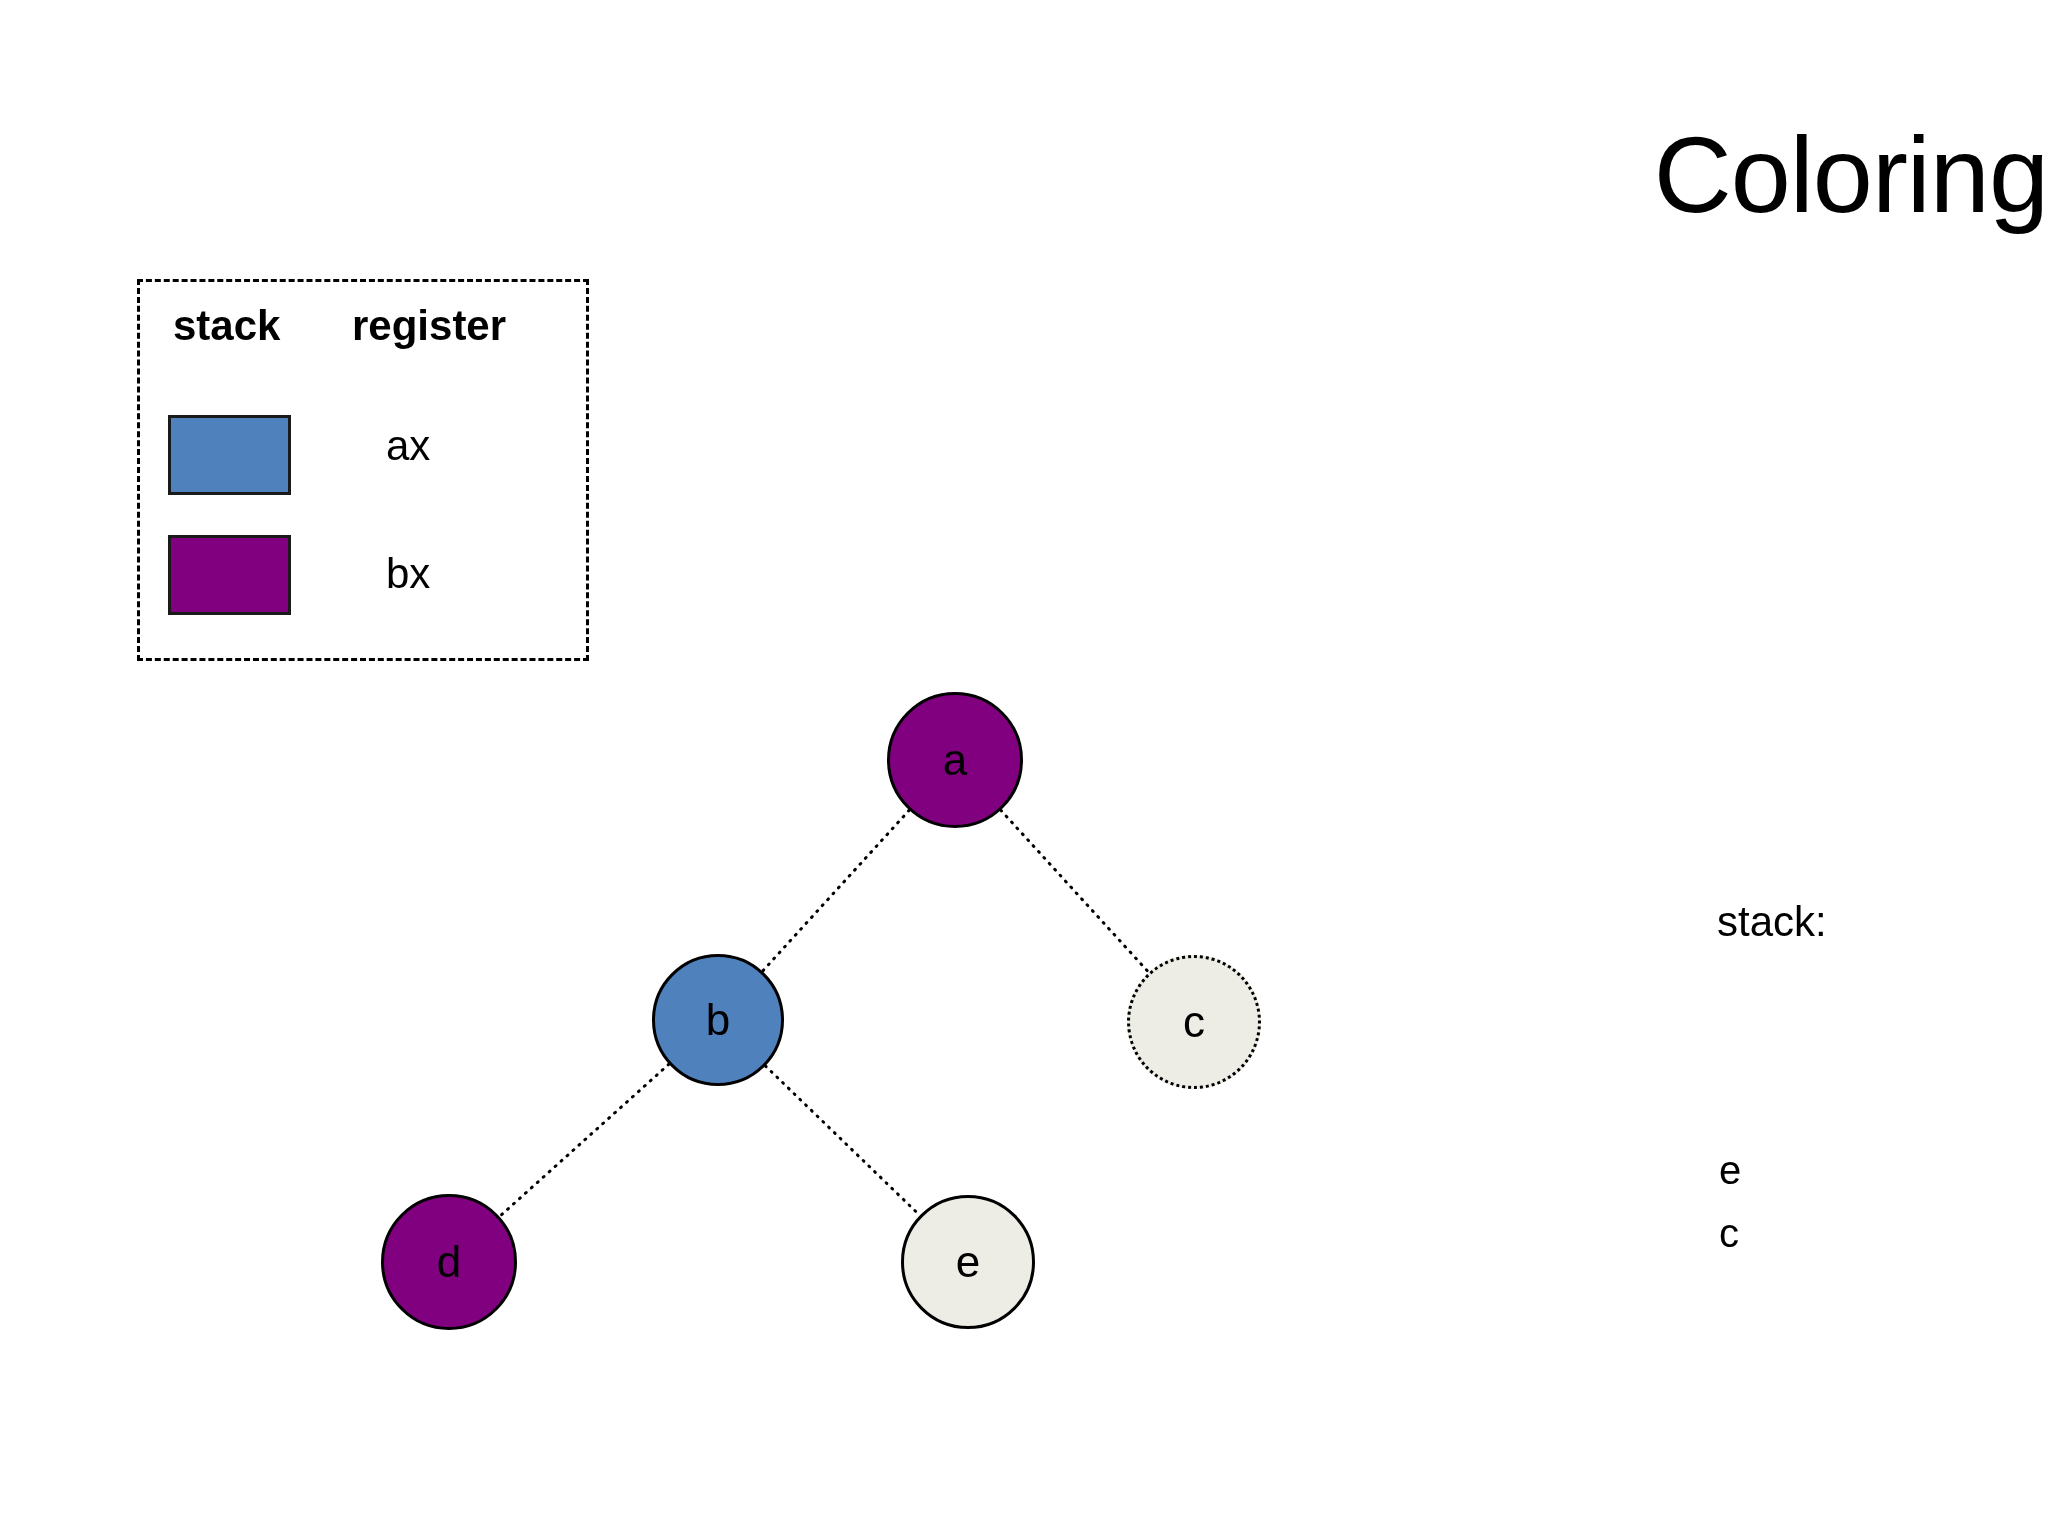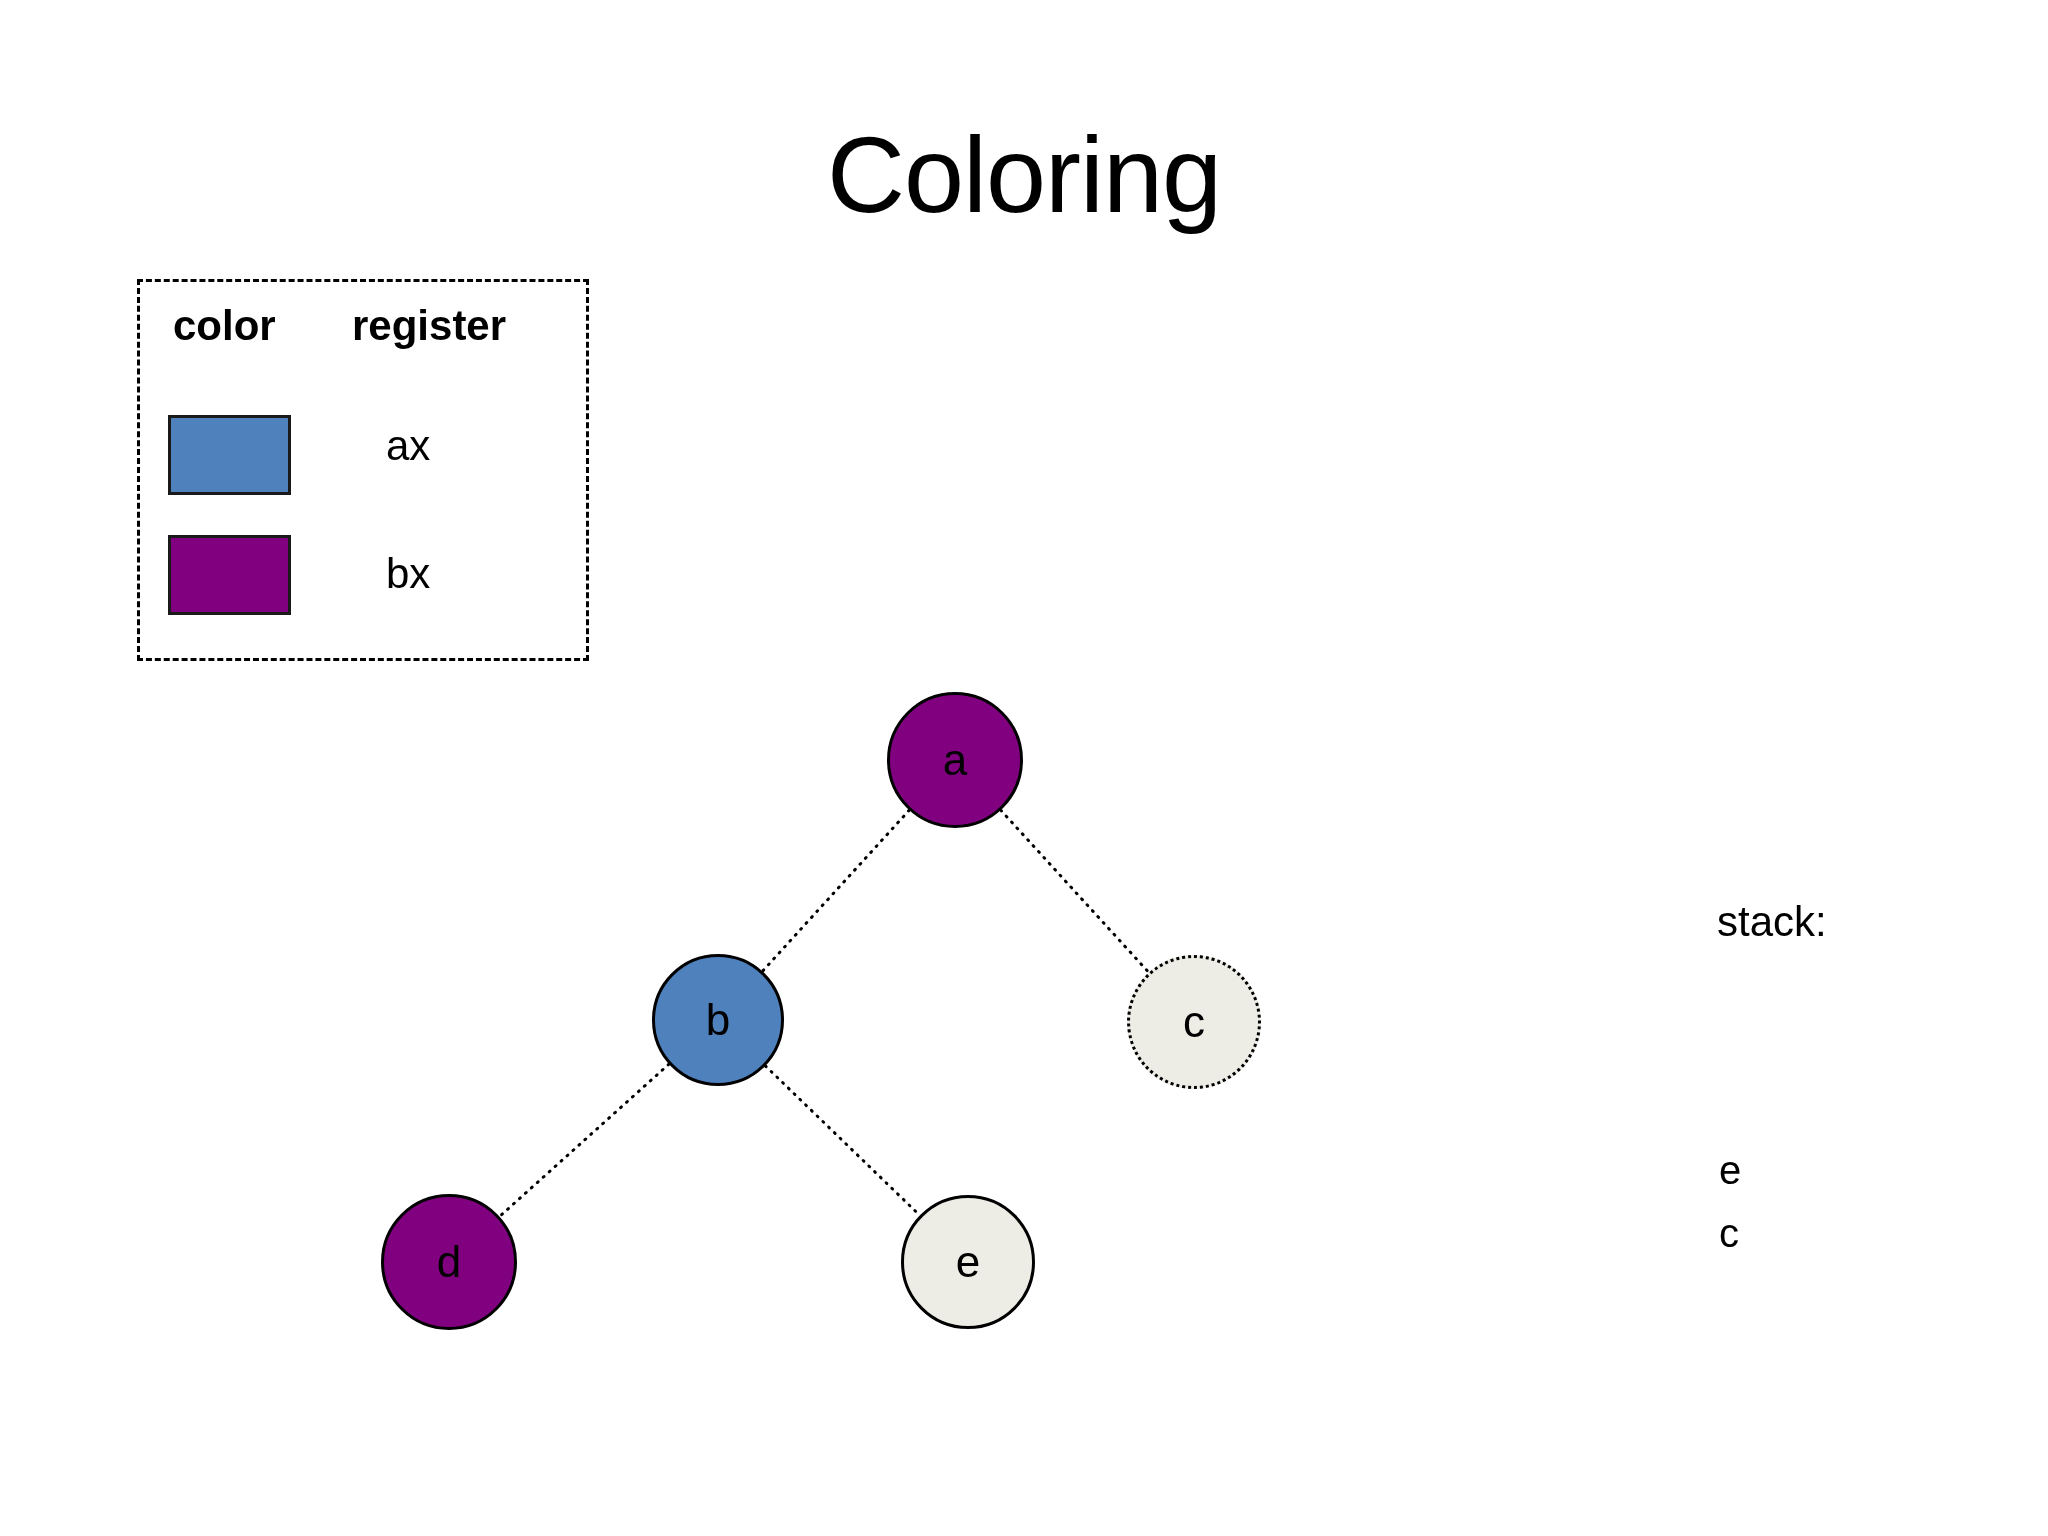--- a/index.html
+++ b/index.html
@@ -16,21 +16,21 @@
     font-family: "Liberation Sans", sans-serif;
     color: #000000;
   }
 
   
   #title {
     position: absolute;
     left: 0;
     top: 118px;
     width: 2048px;
-    text-align: center;
+    text-align: right;
     font-size: 108px;
     font-weight: 300;
     line-height: 1.05;
     letter-spacing: -1px;
     color: #000000;
     white-space: nowrap;
   }
 
   
   #legend {
@@ -113,21 +113,21 @@
   }
 </style>
 </head>
 <body>
 
 <div id="slide">
 
   <div id="title">Coloring</div>
 
   <div id="legend">
-    <div class="legend-head" id="legend-head-color">color</div>
+    <div class="legend-head" id="legend-head-color">stack</div>
     <div class="legend-head" id="legend-head-register">register</div>
 
     <div class="legend-swatch" id="legend-swatch-ax" style="background: rgb(79, 129, 189);"></div>
     <div class="legend-reg" id="legend-reg-ax">ax</div>
 
     <div class="legend-swatch" id="legend-swatch-bx" style="background: rgb(128, 0, 128);"></div>
     <div class="legend-reg" id="legend-reg-bx">bx</div>
   </div>
 
   <div id="graph">

